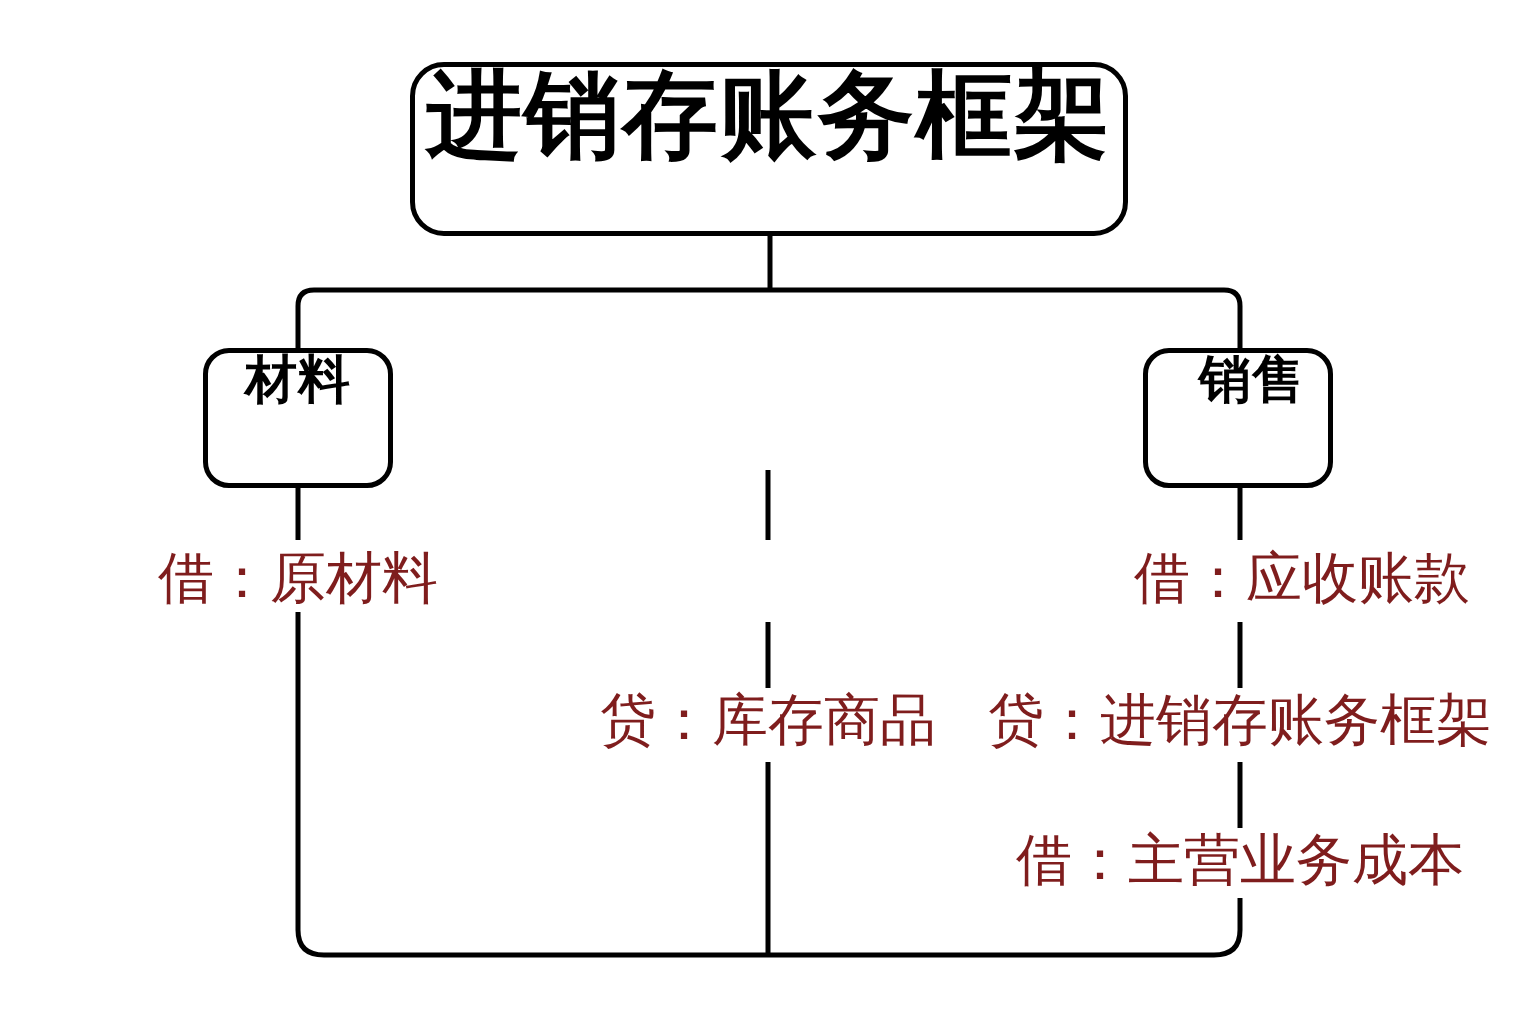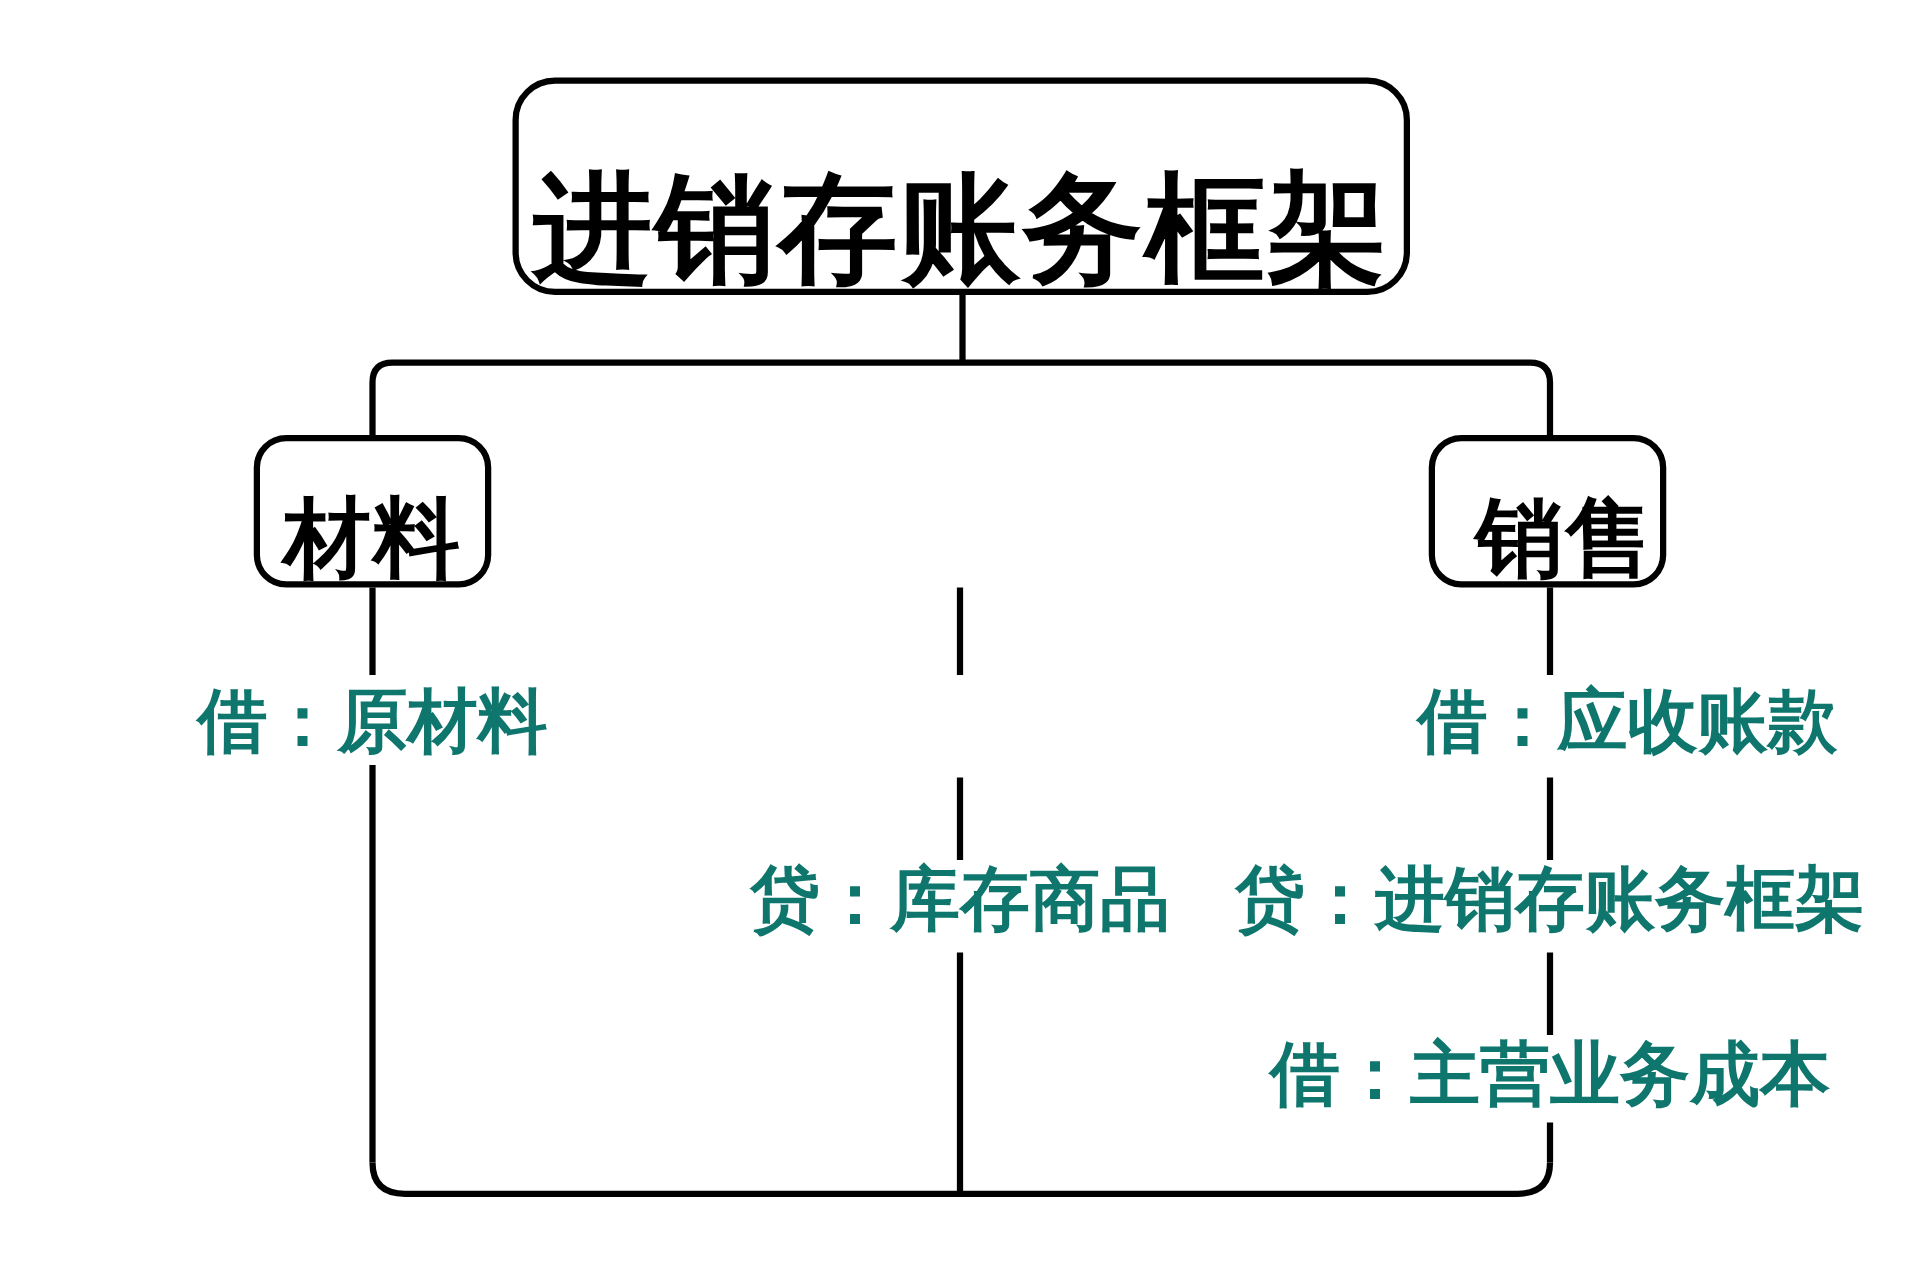--- a/index.html
+++ b/index.html
@@ -24,54 +24,54 @@
     width: 1536px;
     height: 1024px;
     pointer-events: none;
   }
   .node {
     position: absolute;
     box-sizing: border-box;
     border: 5px solid #000000;
     background: #ffffff;
     display: flex;
-    align-items: flex-end;
+    align-items: flex-start;
     justify-content: center;
     line-height: 1;
     color: #000000;
     font-weight: 700;
     letter-spacing: 0.02em;
   }
   .node-root {
     left: 410px;
     top: 62px;
     width: 718px;
     height: 174px;
     border-radius: 34px;
     font-size: 96px;
   }
   .node-branch {
     width: 190px;
-    height: 122px;
+    height: 140px;
     border-radius: 26px;
-    font-size: 70px;
+    font-size: 52px;
     top: 348px;
   }
   .node-branch.col-a { left: 203px; }
   .node-branch.col-b { left: 673px; }
   .node-branch.col-c { left: 1143px; padding-left: 28px; }
 
   .entry {
     position: absolute;
     transform: translateX(-50%);
     white-space: nowrap;
     font-size: 56px;
     line-height: 1;
-    color: #0f766e;
-    font-weight: 700;
+    color: #7f1d1d;
+    font-weight: 400;
     background: #ffffff;
     padding: 4px 10px;
   }
 </style>
 </head>
 <body>
 
 <div id="canvas">
 
   <svg id="wires" viewBox="0 0 1536 1024" xmlns="http://www.w3.org/2000/svg">

